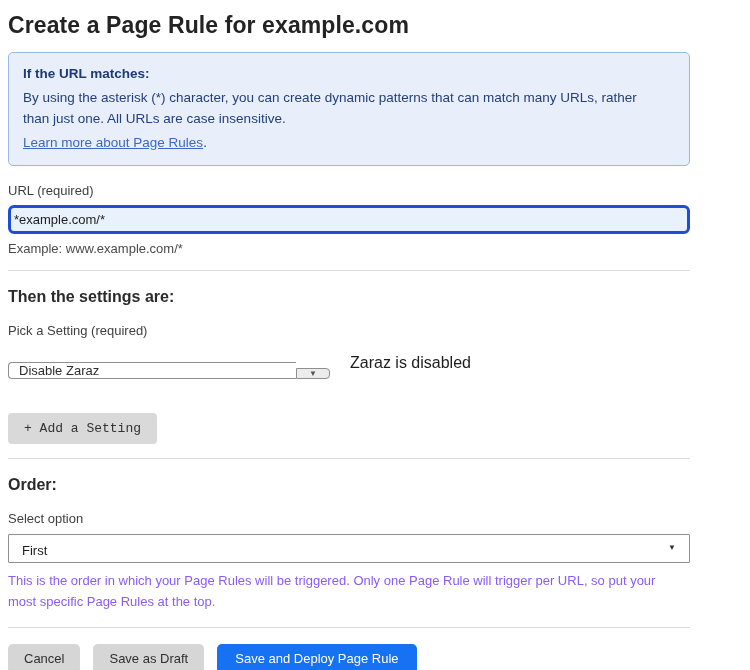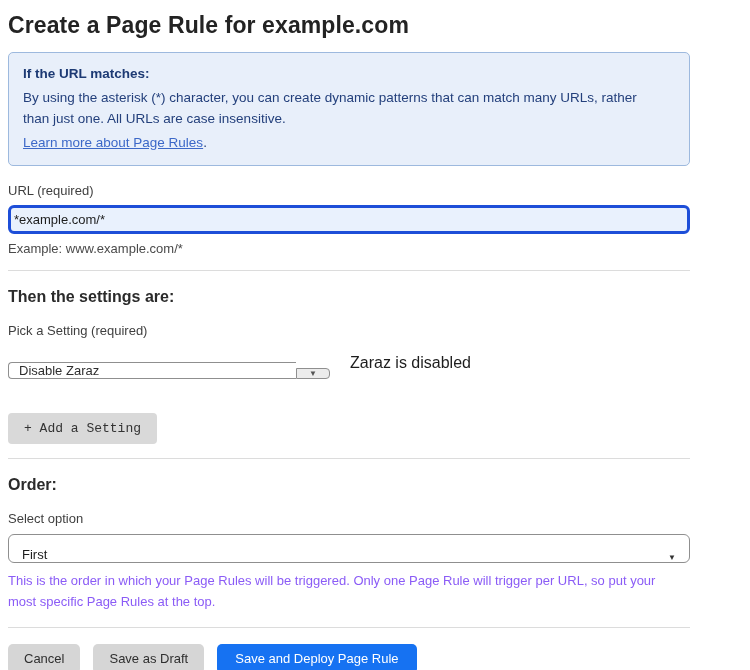--- a/index.html
+++ b/index.html
@@ -130,26 +130,26 @@
     font-size: 13px;
     color: #333333;
     font-family: Liberation Mono, monospace;
     cursor: pointer;
   }
   .order-select {
     margin-top: 8px;
     width: 682px;
     height: 29px;
     border: 1px solid #8f8f8f;
-    border-radius: 6px;
+    border-radius: 1px;
     background: #ffffff;
     display: flex;
-    align-items: flex-end;
+    align-items: flex-start;
     justify-content: space-between;
-    padding: 0 13px;
+    padding: 8px 13px;
     font-size: 13px;
     color: #1d1d1d;
     cursor: pointer;
   }
   .order-select .sel-arrow {
     font-size: 8px;
     color: #333333;
   }
   .order-helper {
     margin-top: 8px;

